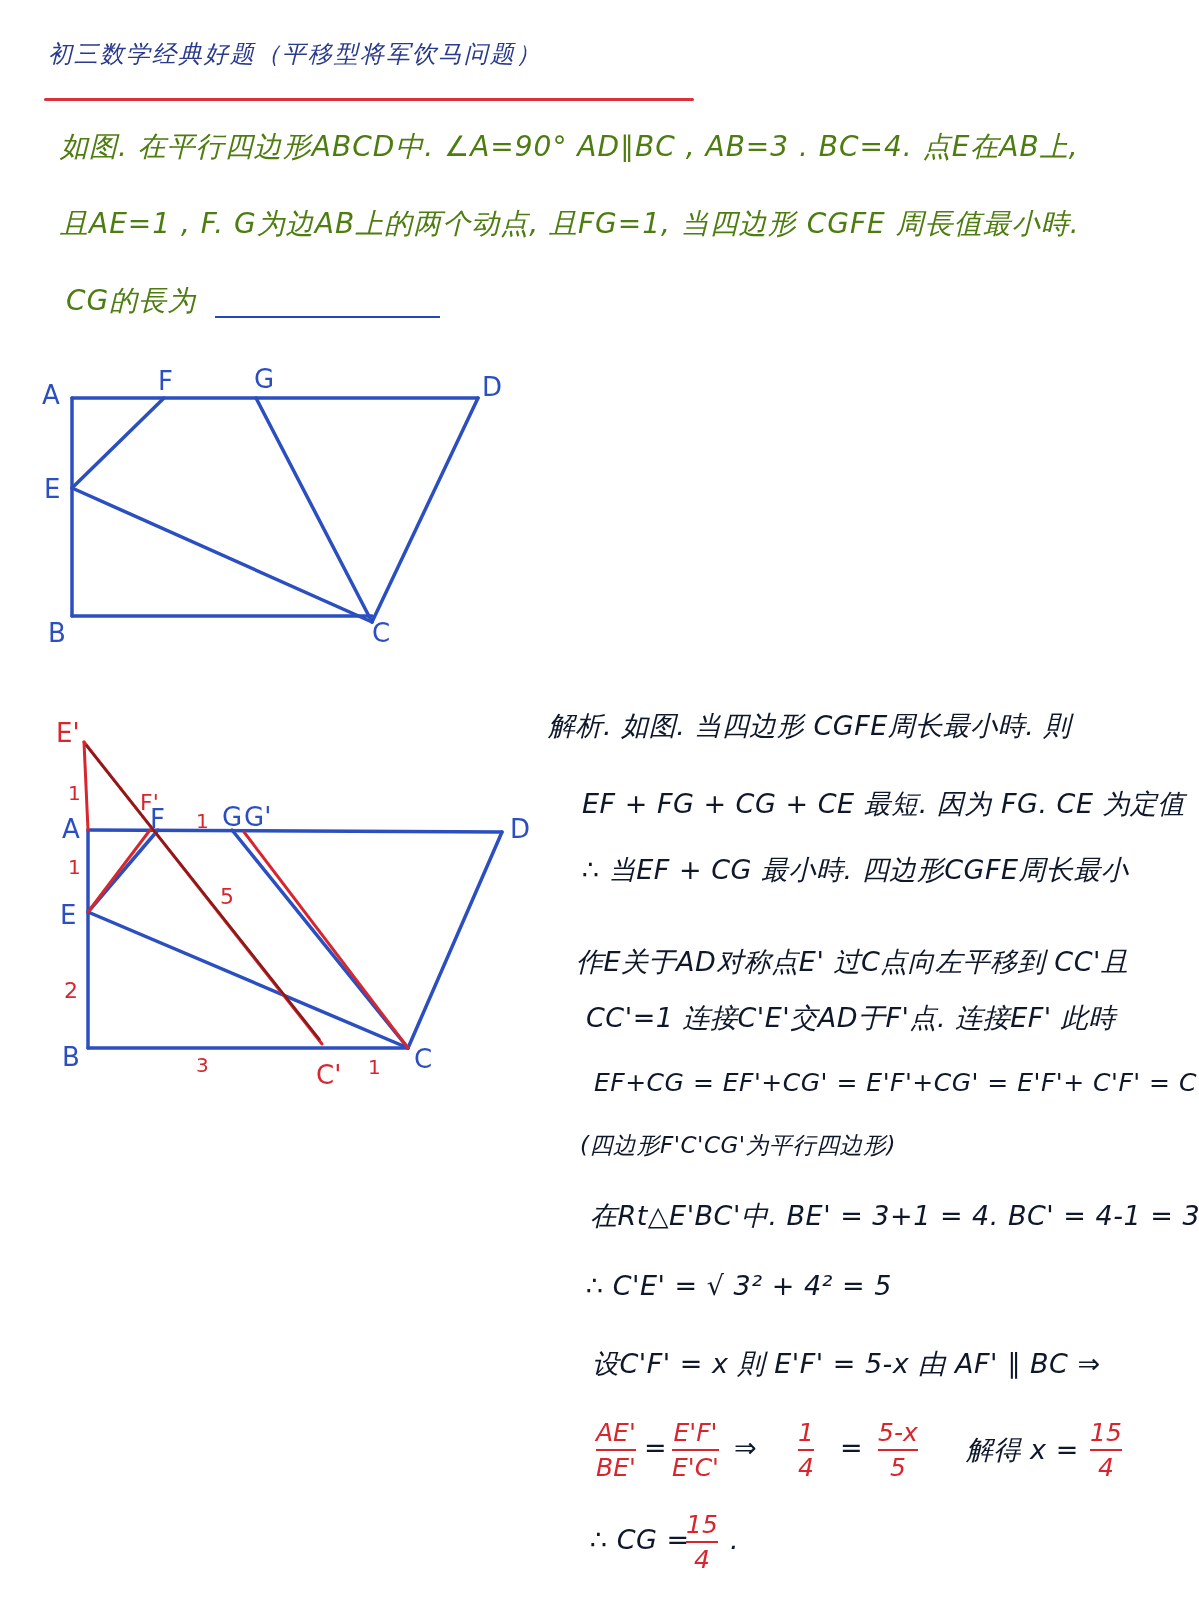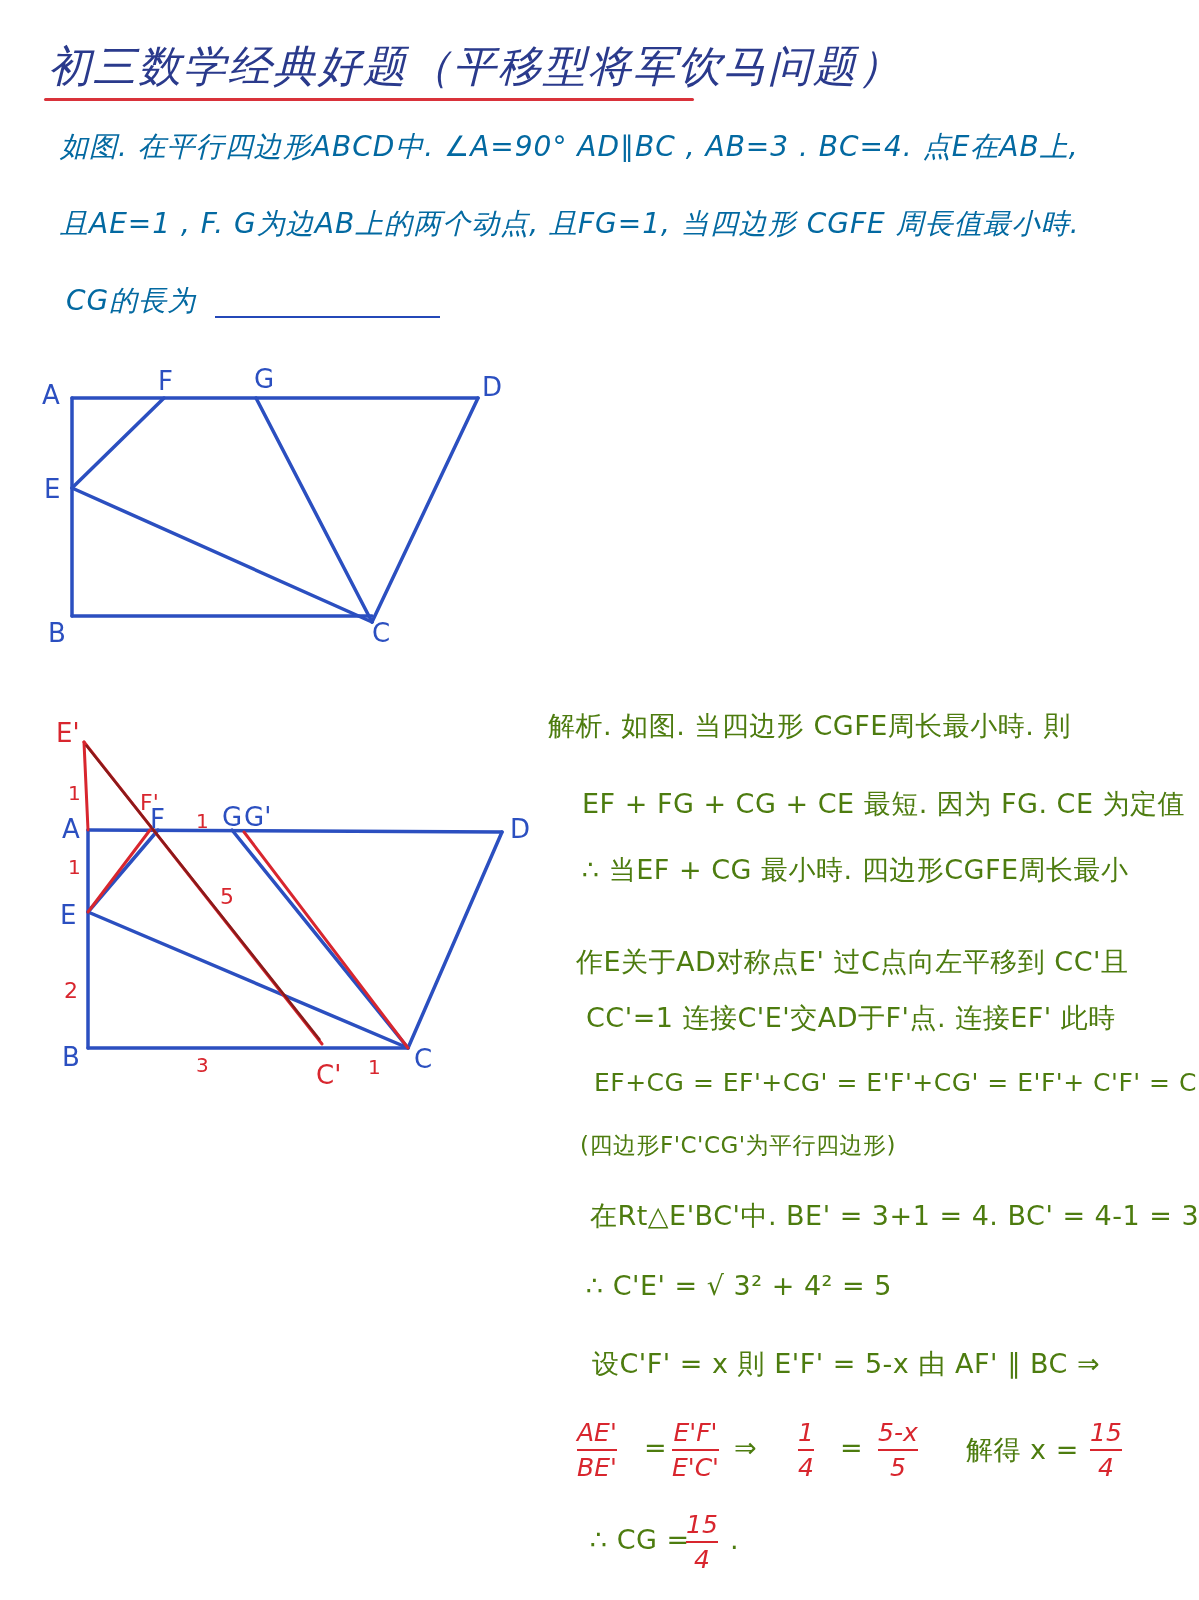--- a/index.html
+++ b/index.html
@@ -1,24 +1,24 @@
 <!DOCTYPE html>
 <html><head>
 <meta charset="utf-8">
 <style>
   html,body{margin:0;padding:0;background:#ffffff;}
   body{width:1199px;height:1600px;position:relative;overflow:hidden;
        font-family:"DejaVu Sans","Liberation Sans",sans-serif;}
-  .title{position:absolute;left:48px;top:38px;font-size:43px;color:#2a3a8c;letter-spacing:2px;font-style:italic;}
+  .title{position:absolute;left:48px;top:38px;font-size:24px;color:#2a3a8c;letter-spacing:2px;font-style:italic;}
   .title-underline{position:absolute;left:44px;top:98px;width:650px;height:3px;background:#d9323a;border-radius:2px;}
-  .qline{position:absolute;left:60px;font-size:28px;color:#0369a1;font-style:italic;letter-spacing:1px;white-space:nowrap;}
+  .qline{position:absolute;left:60px;font-size:28px;color:#4d7c0f;font-style:italic;letter-spacing:1px;white-space:nowrap;}
   .blank{position:absolute;left:215px;top:316px;width:225px;height:2px;background:#2448b8;}
   svg{position:absolute;left:0;top:0;}
   .lbl{font-family:"DejaVu Sans",sans-serif;font-size:26px;}
-  .sol{position:absolute;font-size:27px;color:#4d7c0f;white-space:nowrap;letter-spacing:0.5px;}
+  .sol{position:absolute;font-size:27px;color:#0f172a;font-style:italic;white-space:nowrap;letter-spacing:0.5px;}
   .frac{position:absolute;display:flex;flex-direction:column;align-items:center;color:#d8262e;font-style:italic;font-size:25px;}
   .frac .bar{width:100%;height:2px;background:#d8262e;margin:2px 0;}
 </style>
 </head>
 <body>
 
 <div class="title">初三数学经典好题（平移型将军饮马问题）</div>
 <div class="title-underline"></div>
 
 <div class="qline" style="top:128px;">如图. 在平行四边形ABCD中. ∠A=90°   AD∥BC , AB=3 . BC=4. 点E在AB上,</div>
@@ -94,21 +94,21 @@
 <div class="sol" style="left:582px;top:786px;">EF + FG + CG + CE 最短. 因为 FG. CE 为定值</div>
 <div class="sol" style="left:582px;top:852px;text-align:right;">∴ 当EF + CG 最小時. 四边形CGFE周长最小</div>
 <div class="sol" style="left:576px;top:928px;margin-top:16px;">作E关于AD对称点E'   过C点向左平移到 CC'且</div>
 <div class="sol" style="left:586px;top:1000px;">CC'=1    连接C'E'交AD于F'点. 连接EF'   此時</div>
 <div class="sol" style="left:594px;top:1068px;font-size:25px;">EF+CG = EF'+CG' = E'F'+CG' = E'F'+ C'F' = C'E'</div>
 <div class="sol" style="left:580px;top:1130px;font-size:23px;">(四边形F'C'CG'为平行四边形)</div>
 <div class="sol" style="left:590px;top:1198px;">在Rt△E'BC'中.  BE' = 3+1 = 4.   BC' = 4-1 = 3</div>
 <div class="sol" style="left:586px;top:1270px;">∴ C'E' = √ 3² + 4²  = 5</div>
 <div class="sol" style="left:592px;top:1346px;">设C'F' = x   則 E'F' = 5-x     由 AF' ∥ BC ⇒</div>
 
-<div class="frac" style="left:577px;top:1418px;">
+<div class="frac" style="left:596px;top:1418px;">
   <span>AE'</span>
     <span class="bar"></span>
     <span>BE'</span>
 </div>
 <div class="sol" style="left:644px;top:1432px;">=</div>
 <div class="frac" style="left:672px;top:1418px;">
   <span>E'F'</span>
     <span class="bar"></span>
     <span>E'C'</span>
 </div>

